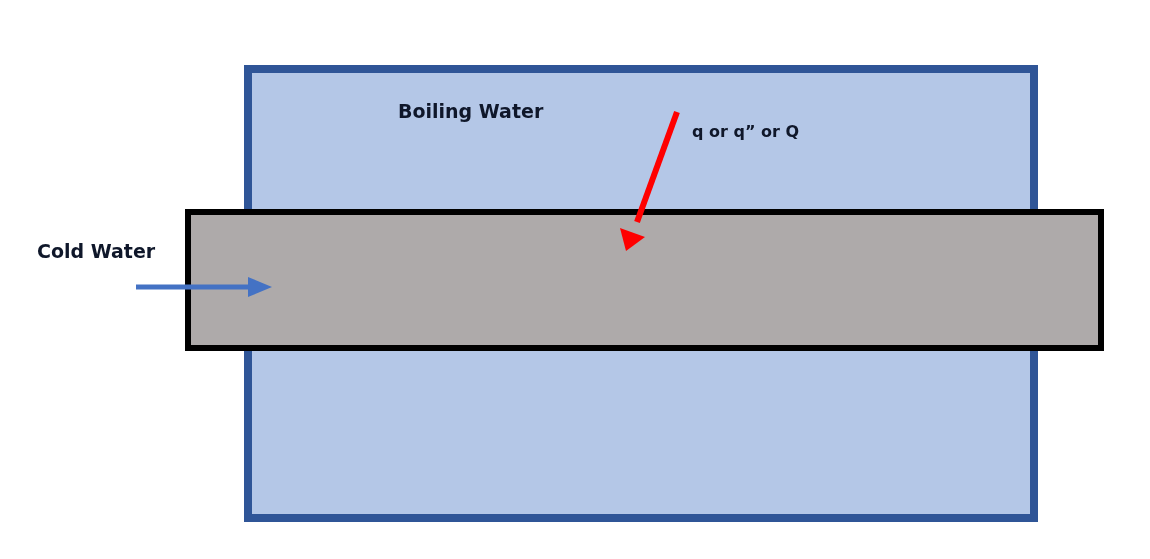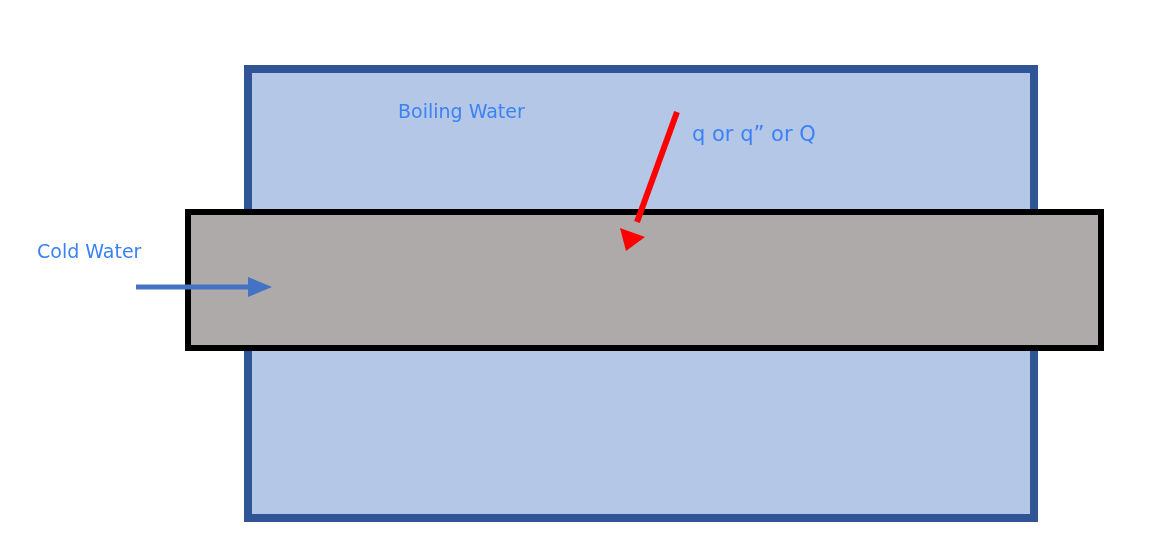--- a/index.html
+++ b/index.html
@@ -5,23 +5,23 @@
     html, body { margin: 0; padding: 0; background: #ffffff; }
     body { width: 1150px; height: 559px; position: relative; overflow: hidden; font-family: "Liberation Sans", sans-serif; }
     .container-box {
       position: absolute; left: 244px; top: 65px; width: 794px; height: 457px;
       box-sizing: border-box; border: 8px solid #2F5597; background: #B4C7E7;
     }
     .pipe {
       position: absolute; left: 185px; top: 209px; width: 919px; height: 142px;
       box-sizing: border-box; border: 6px solid #000000; background: #AEAAAA;
     }
-    .label { position: absolute; font-size: 19px; color: #3b82f6; white-space: nowrap; font-family: "DejaVu Sans", sans-serif; }
+    .label { position: absolute; font-size: 19px; color: #0f172a; white-space: nowrap; font-family: "DejaVu Sans", sans-serif; font-weight: bold; }
     .label-boiling { left: 398px; top: 100px; font-size: 19px; }
-    .label-heat { left: 692px; top: 122px; font-size: 21px; }
+    .label-heat { left: 692px; top: 122px; font-size: 16px; }
     .label-cold { left: 37px; top: 240px; font-size: 19px; text-align: center; }
     svg.overlay { position: absolute; left: 0; top: 0; width: 1150px; height: 559px; pointer-events: none; }
   </style>
 </head>
 <body>
 
 <div class="container-box"></div>
 <div class="pipe"></div>
 
 <div class="label label-boiling">Boiling Water</div>

